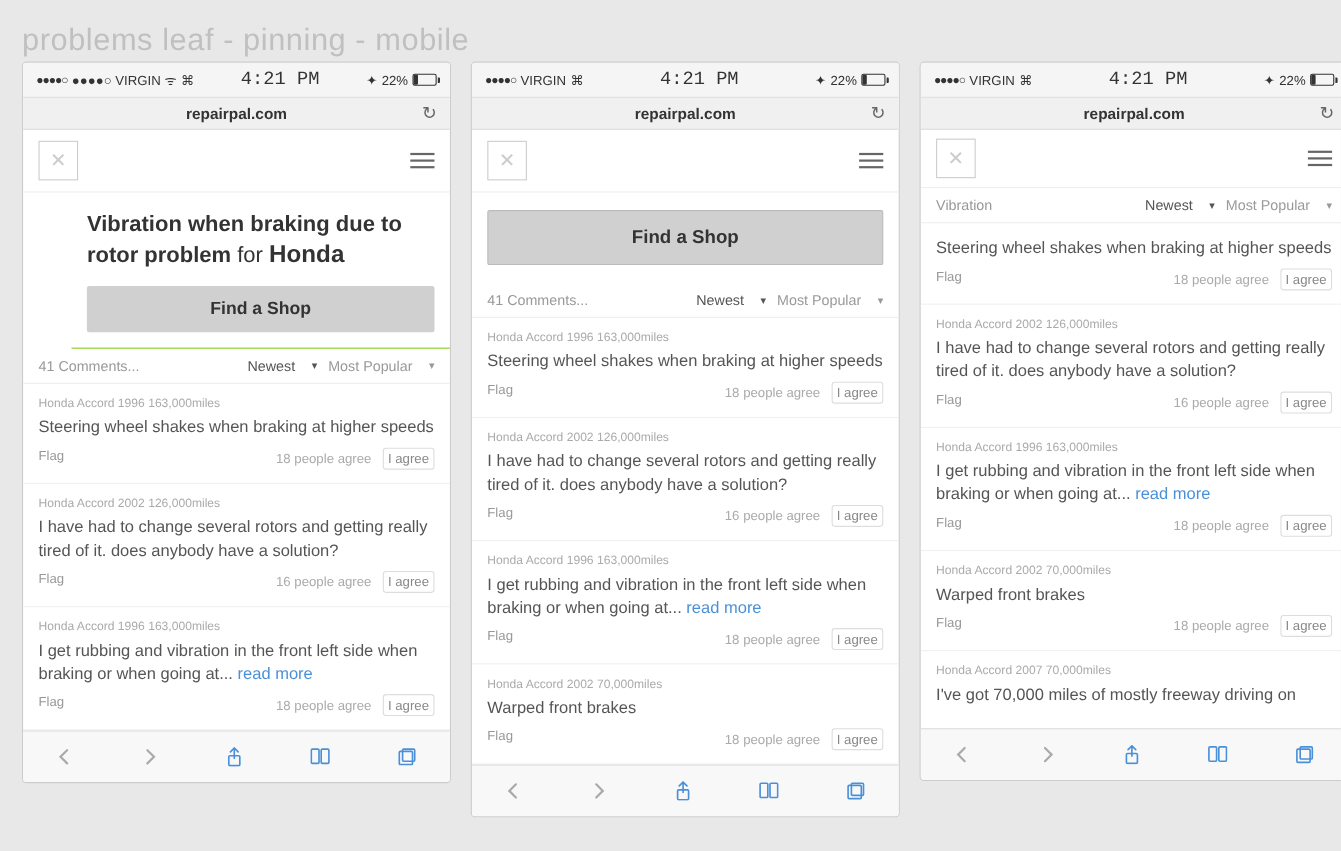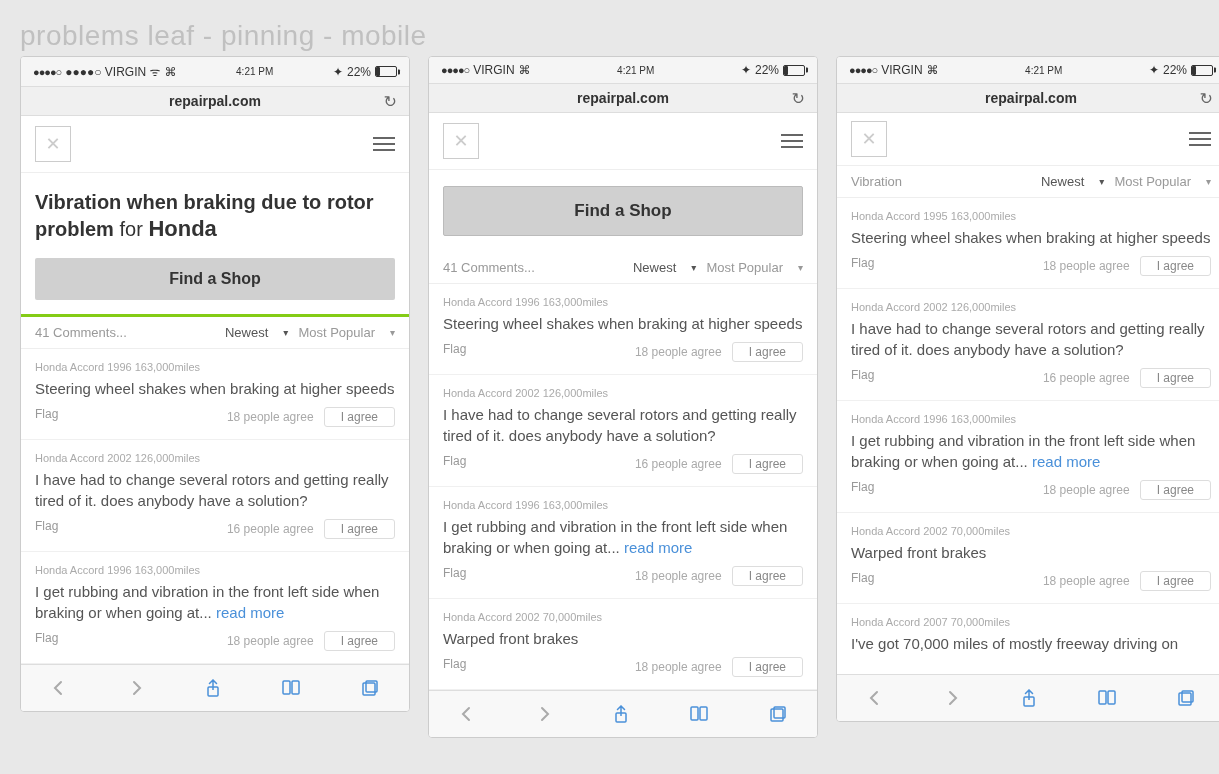--- a/index.html
+++ b/index.html
@@ -44,22 +44,23 @@
       font-size: 12px;
       color: #333;
       border-bottom: 1px solid #ddd;
     }
     .status-left {
       display: flex;
       align-items: center;
       gap: 4px;
     }
     .status-center {
-      font-size: 10px;
+      font-size: 17px;
       font-weight: 500;
+      font-family: Liberation Mono, monospace;
     }
     .status-right {
       display: flex;
       align-items: center;
       gap: 4px;
       font-size: 12px;
     }
 
     
     .browser-bar {
@@ -110,21 +111,22 @@
     }
     .nav-menu-line {
       width: 22px;
       height: 2px;
       background: #666;
     }
 
     
     .hero-section {
       padding: 16px 14px 14px;
-      border-bottom: 3px solid #84cc16;
+      border-bottom: 1px solid #84cc16;
+      margin-left: 44px;
     }
     .hero-title {
       font-size: 20px;
       color: #333;
       line-height: 1.3;
       margin-bottom: 14px;
     }
     .hero-title strong {
       font-weight: 700;
     }
@@ -226,21 +228,21 @@
     }
     .agree-count {
       font-size: 12px;
       color: #aaa;
     }
     .agree-btn {
       font-size: 12px;
       color: #888;
       background: none;
       border: 1px solid #ddd;
-      padding: 2px 16px;
+      padding: 2px 4px;
       border-radius: 3px;
       cursor: pointer;
     }
 
     
     .bottom-nav {
       display: flex;
       justify-content: space-around;
       align-items: center;
       padding: 10px 0;
@@ -602,21 +604,20 @@
         </div>
         <div class="sort-option">
           <span>Most Popular</span>
           <span class="chevron">▾</span>
         </div>
       </div>
     </div>
 
     <div class="comment-list">
       <div class="comment-item">
-        <div class="comment-meta">Honda Accord 1995   163,000miles</div>
         <div class="comment-text">Steering wheel shakes when braking at higher speeds</div>
         <div class="comment-actions">
           <button class="flag-btn">Flag</button>
           <div class="agree-section">
             <span class="agree-count">18 people agree</span>
             <button class="agree-btn">I agree</button>
           </div>
         </div>
       </div>
       <div class="comment-item">

